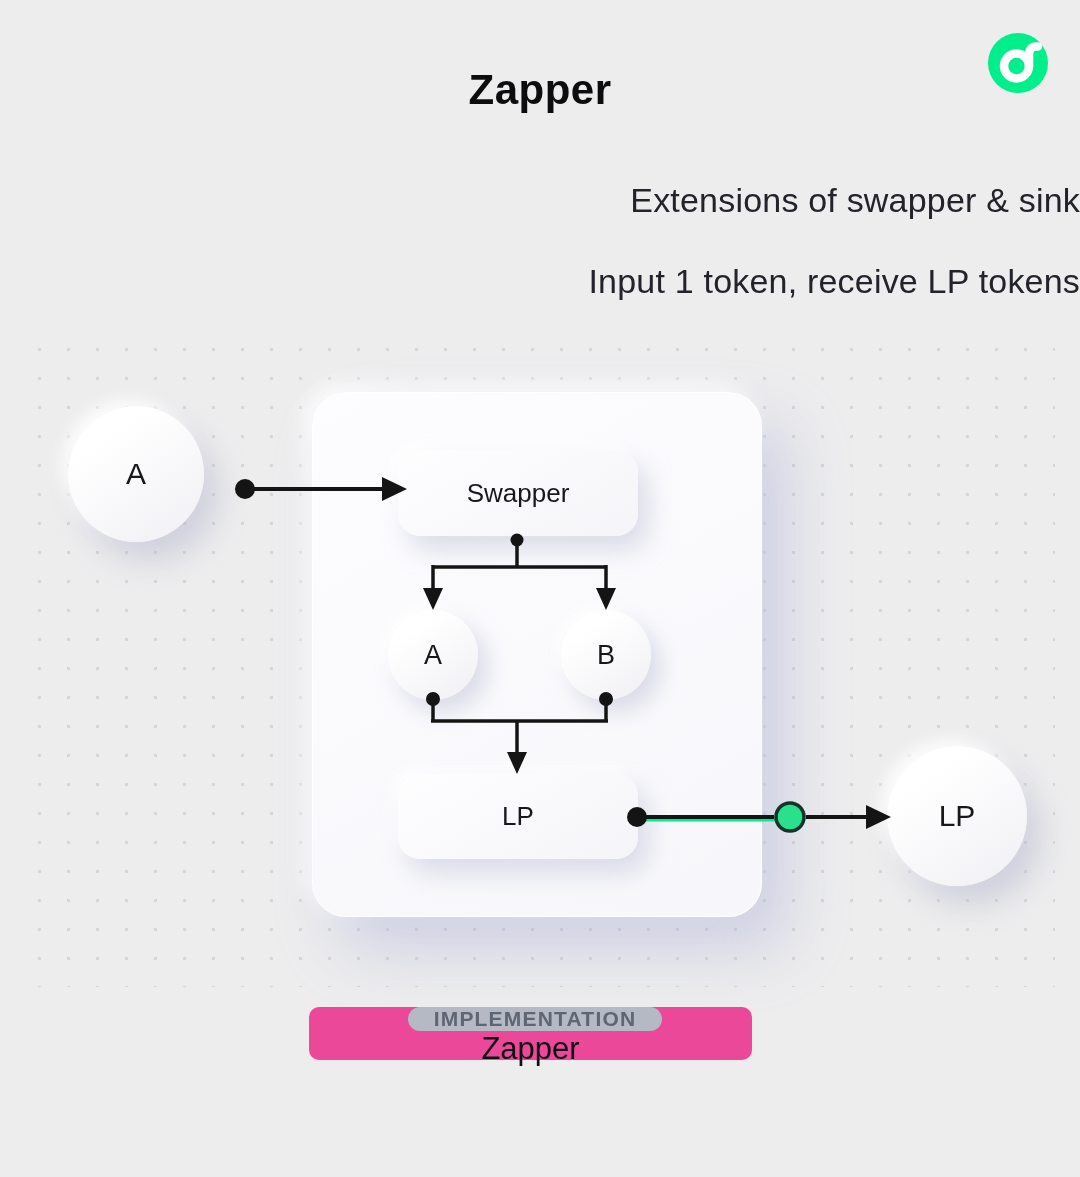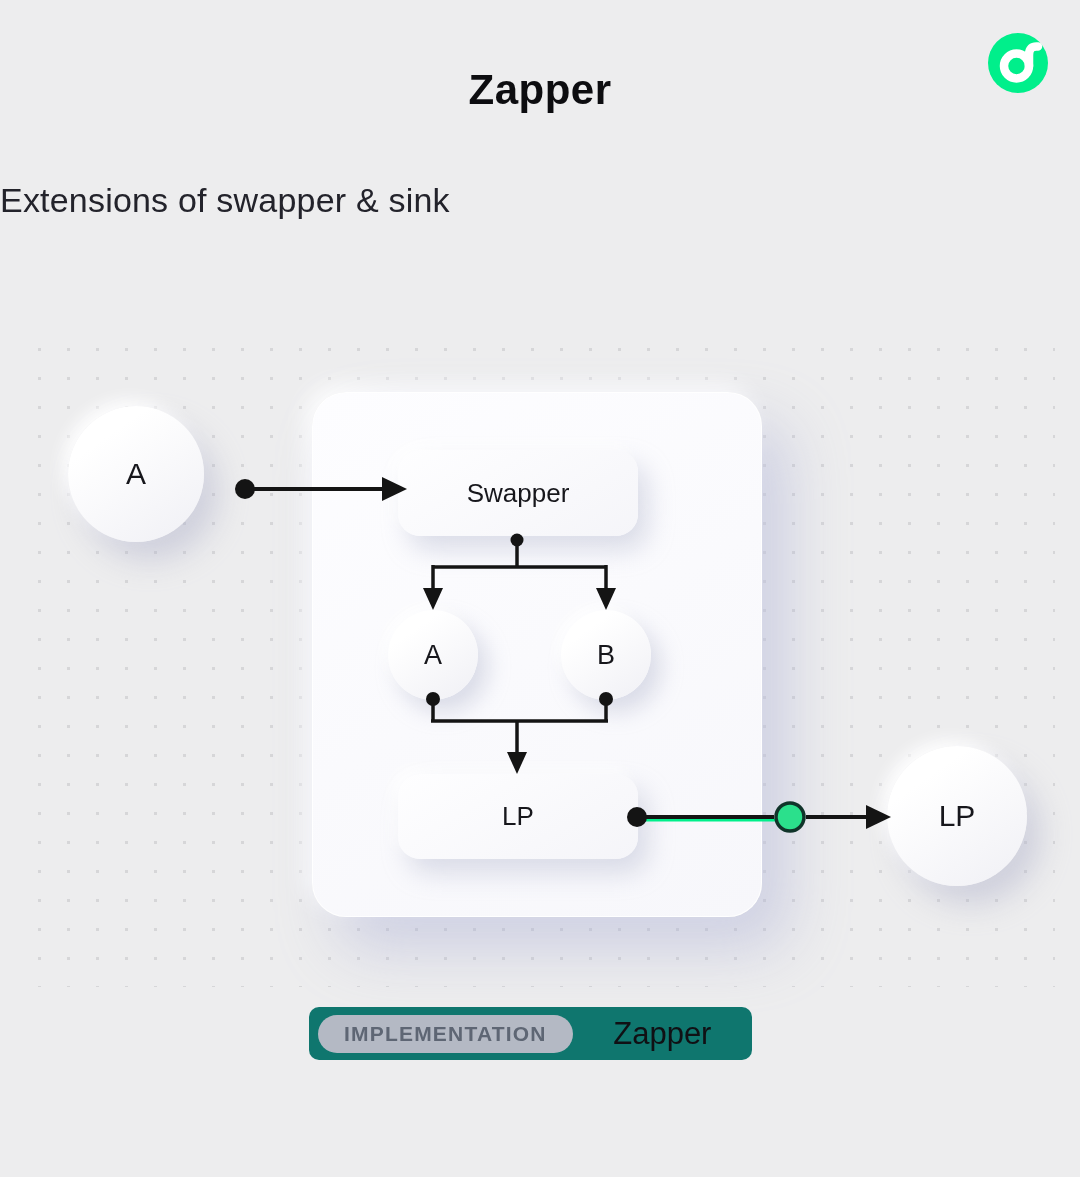--- a/index.html
+++ b/index.html
@@ -18,21 +18,21 @@
   }
   .page{position:relative;width:1080px;height:1167px;background:var(--background);}
 
   
   .logo{position:absolute;left:988px;top:33px;width:60px;height:60px;}
   .title{
     position:absolute;left:0;top:66px;width:100%;
     text-align:center;font-size:42px;font-weight:700;letter-spacing:.5px;color:#0d0d10;
   }
   .subtitle{
-    position:absolute;left:0;width:100%;text-align:left;
+    position:absolute;left:0;width:100%;text-align:right;
     font-size:34px;font-weight:400;color:#23232b;letter-spacing:.2px;
   }
   .s1{top:181px;}
   .s2{top:262px;}
 
   
   .dot-grid{
     position:absolute;left:25px;top:335px;width:1030px;height:652px;
     background-image:radial-gradient(circle,#d6d6d8 1.7px,transparent 1.8px);
     background-size:29px 29px;
@@ -80,22 +80,22 @@
   .wire{stroke:#141414;stroke-width:4;fill:none;}
   .thin{stroke-width:3.5;}
   .dot{fill:#141414;}
   .head{fill:#141414;}
   .green-wire{stroke:var(--accent-green);stroke-width:3;}
   .green-node{fill:var(--green-connector);stroke:#10342a;stroke-width:3.5;}
 
   
   .impl{
     position:absolute;left:309px;top:1007px;width:443px;height:53px;
-    background:#0f766e;border-radius:10px;
-    display:flex;align-items:center;z-index:3;
+    background:#ec4899;border-radius:10px;
+    display:flex;align-items:center;z-index:3;flex-direction:column;
   }
   .impl-pill{
     margin-left:9px;height:38px;padding:0 26px;
     background:#b4b9c4;border-radius:19px;
     display:flex;align-items:center;
     font-size:21px;font-weight:700;letter-spacing:1.2px;color:#5e6674;
   }
   .impl-name{flex:1;text-align:center;font-size:31px;color:#101014;}
 </style>
 </head>
@@ -107,20 +107,21 @@
     <svg viewBox="0 0 60 60" width="60" height="60">
       <circle cx="30" cy="30" r="30" fill="#00EF8B"></circle>
       <g stroke="#ffffff" stroke-width="8.5" fill="none" stroke-linecap="round">
         <circle cx="28.5" cy="33" r="12.5"></circle>
         <path d="M 41 33 L 41 22 Q 41 12.5 50 13.5"></path>
       </g>
     </svg>
   </div>
   <h1 class="title">Zapper</h1>
   <p class="subtitle s1">Extensions of swapper &amp; sink</p>
+  <p class="subtitle s2">Input 1 token, receive LP tokens</p>
 
   <div class="dot-grid"></div>
 
   <div class="card"></div>
 
   <div class="circle-node input-a">
     <span>A</span>
   </div>
 
   <div class="box-node swapper">

